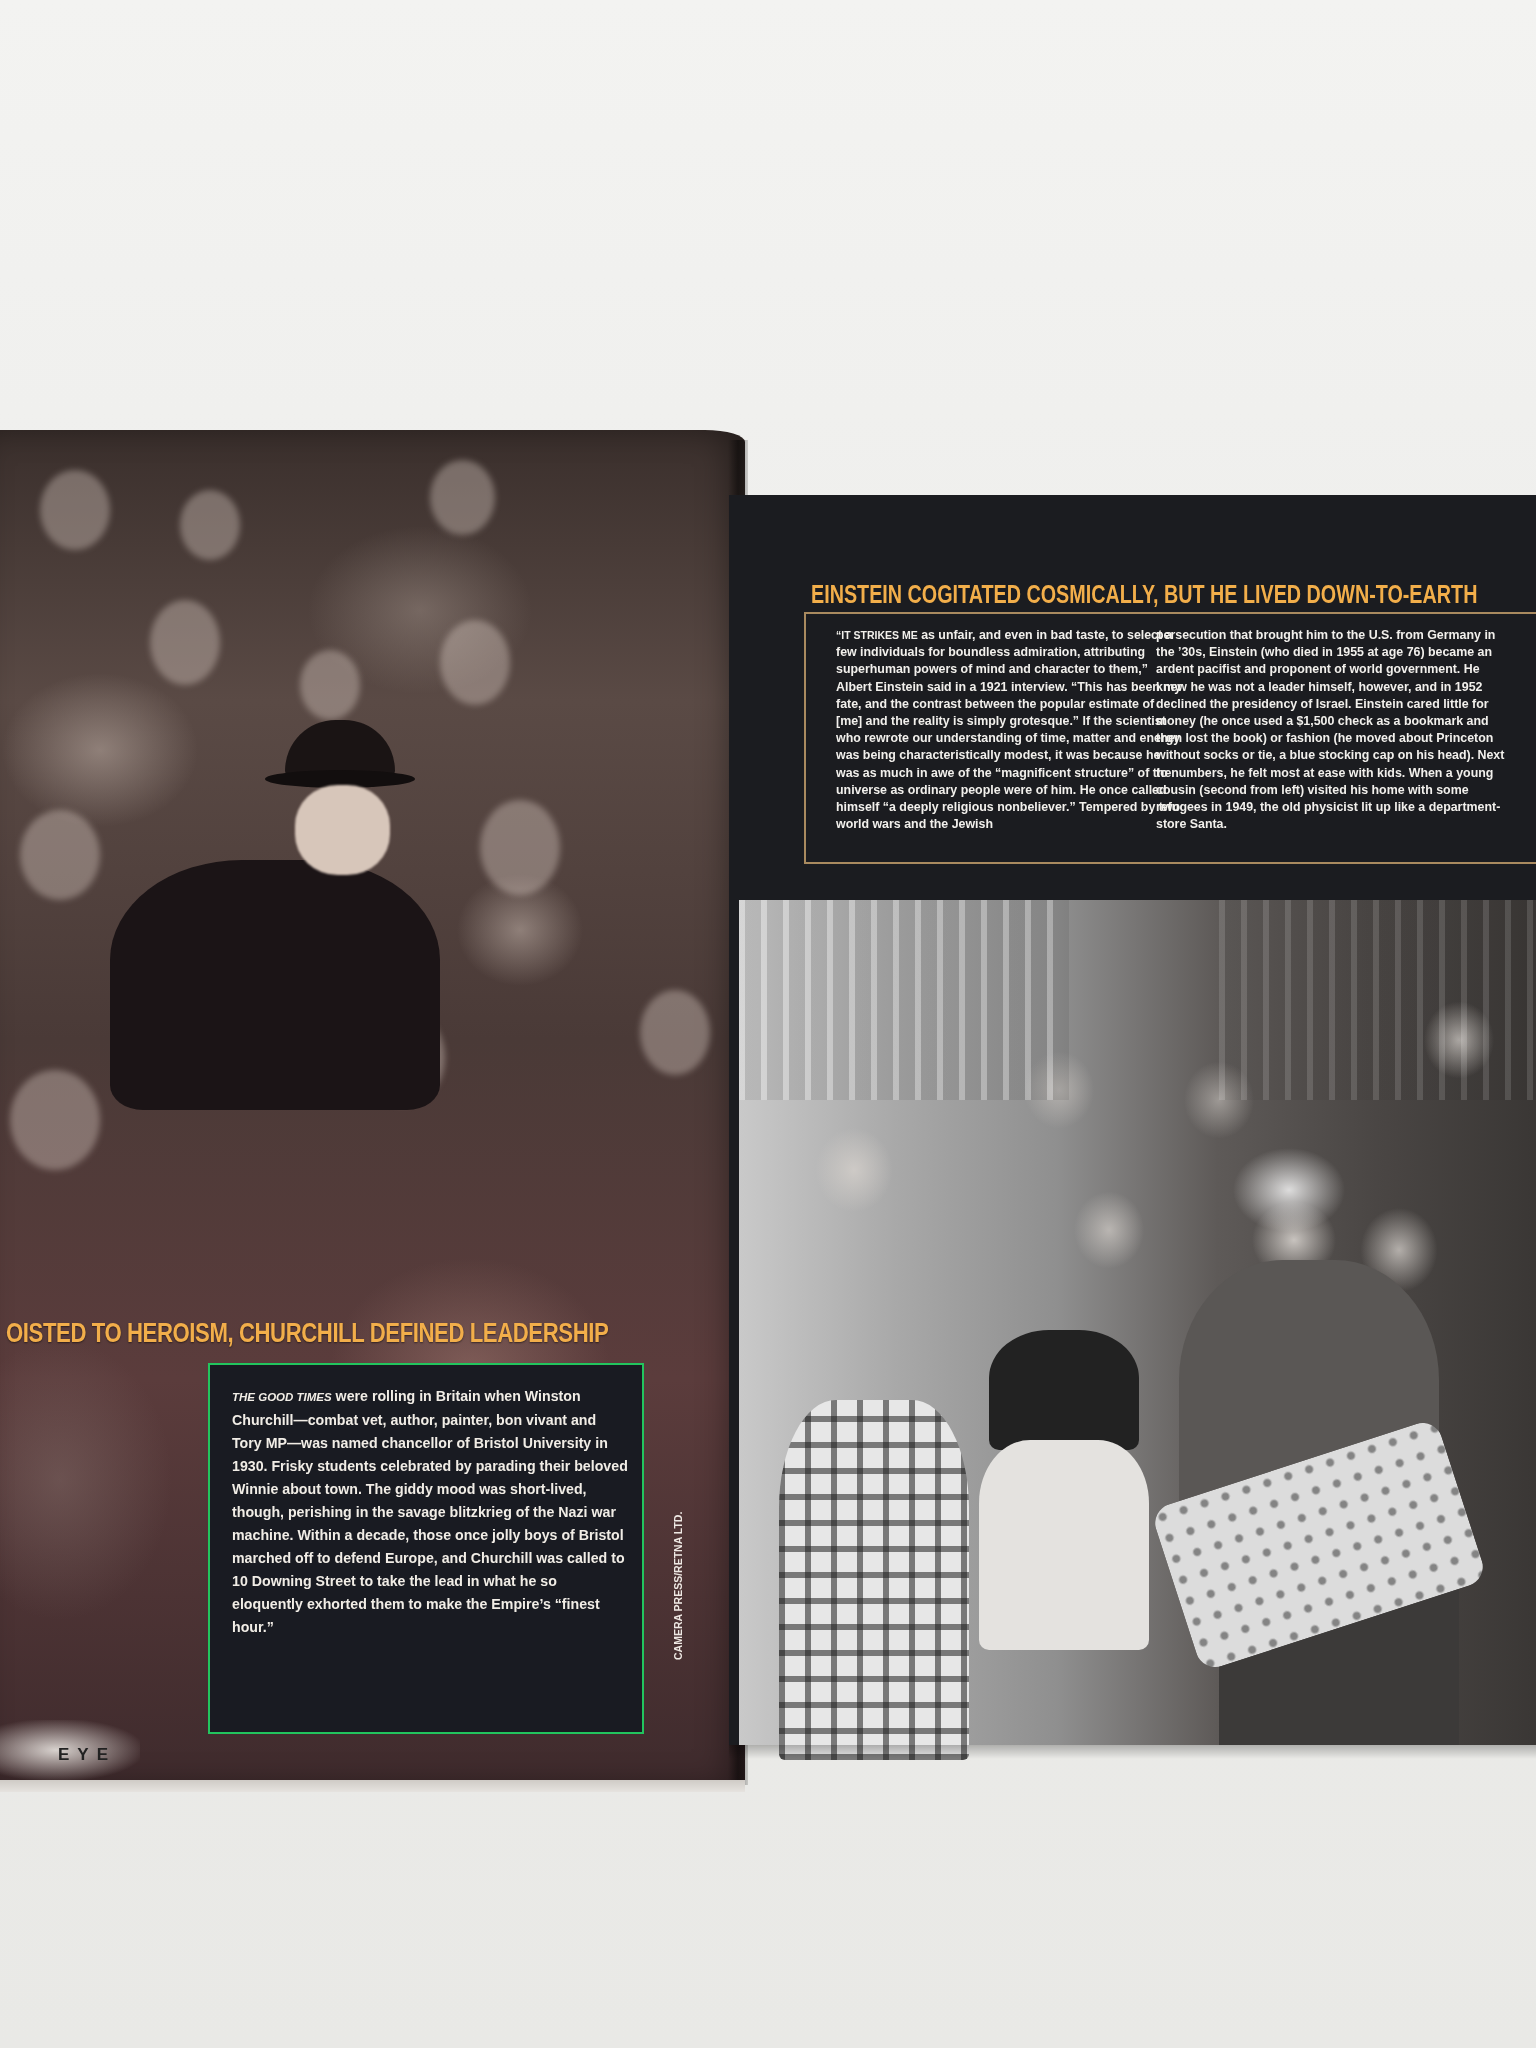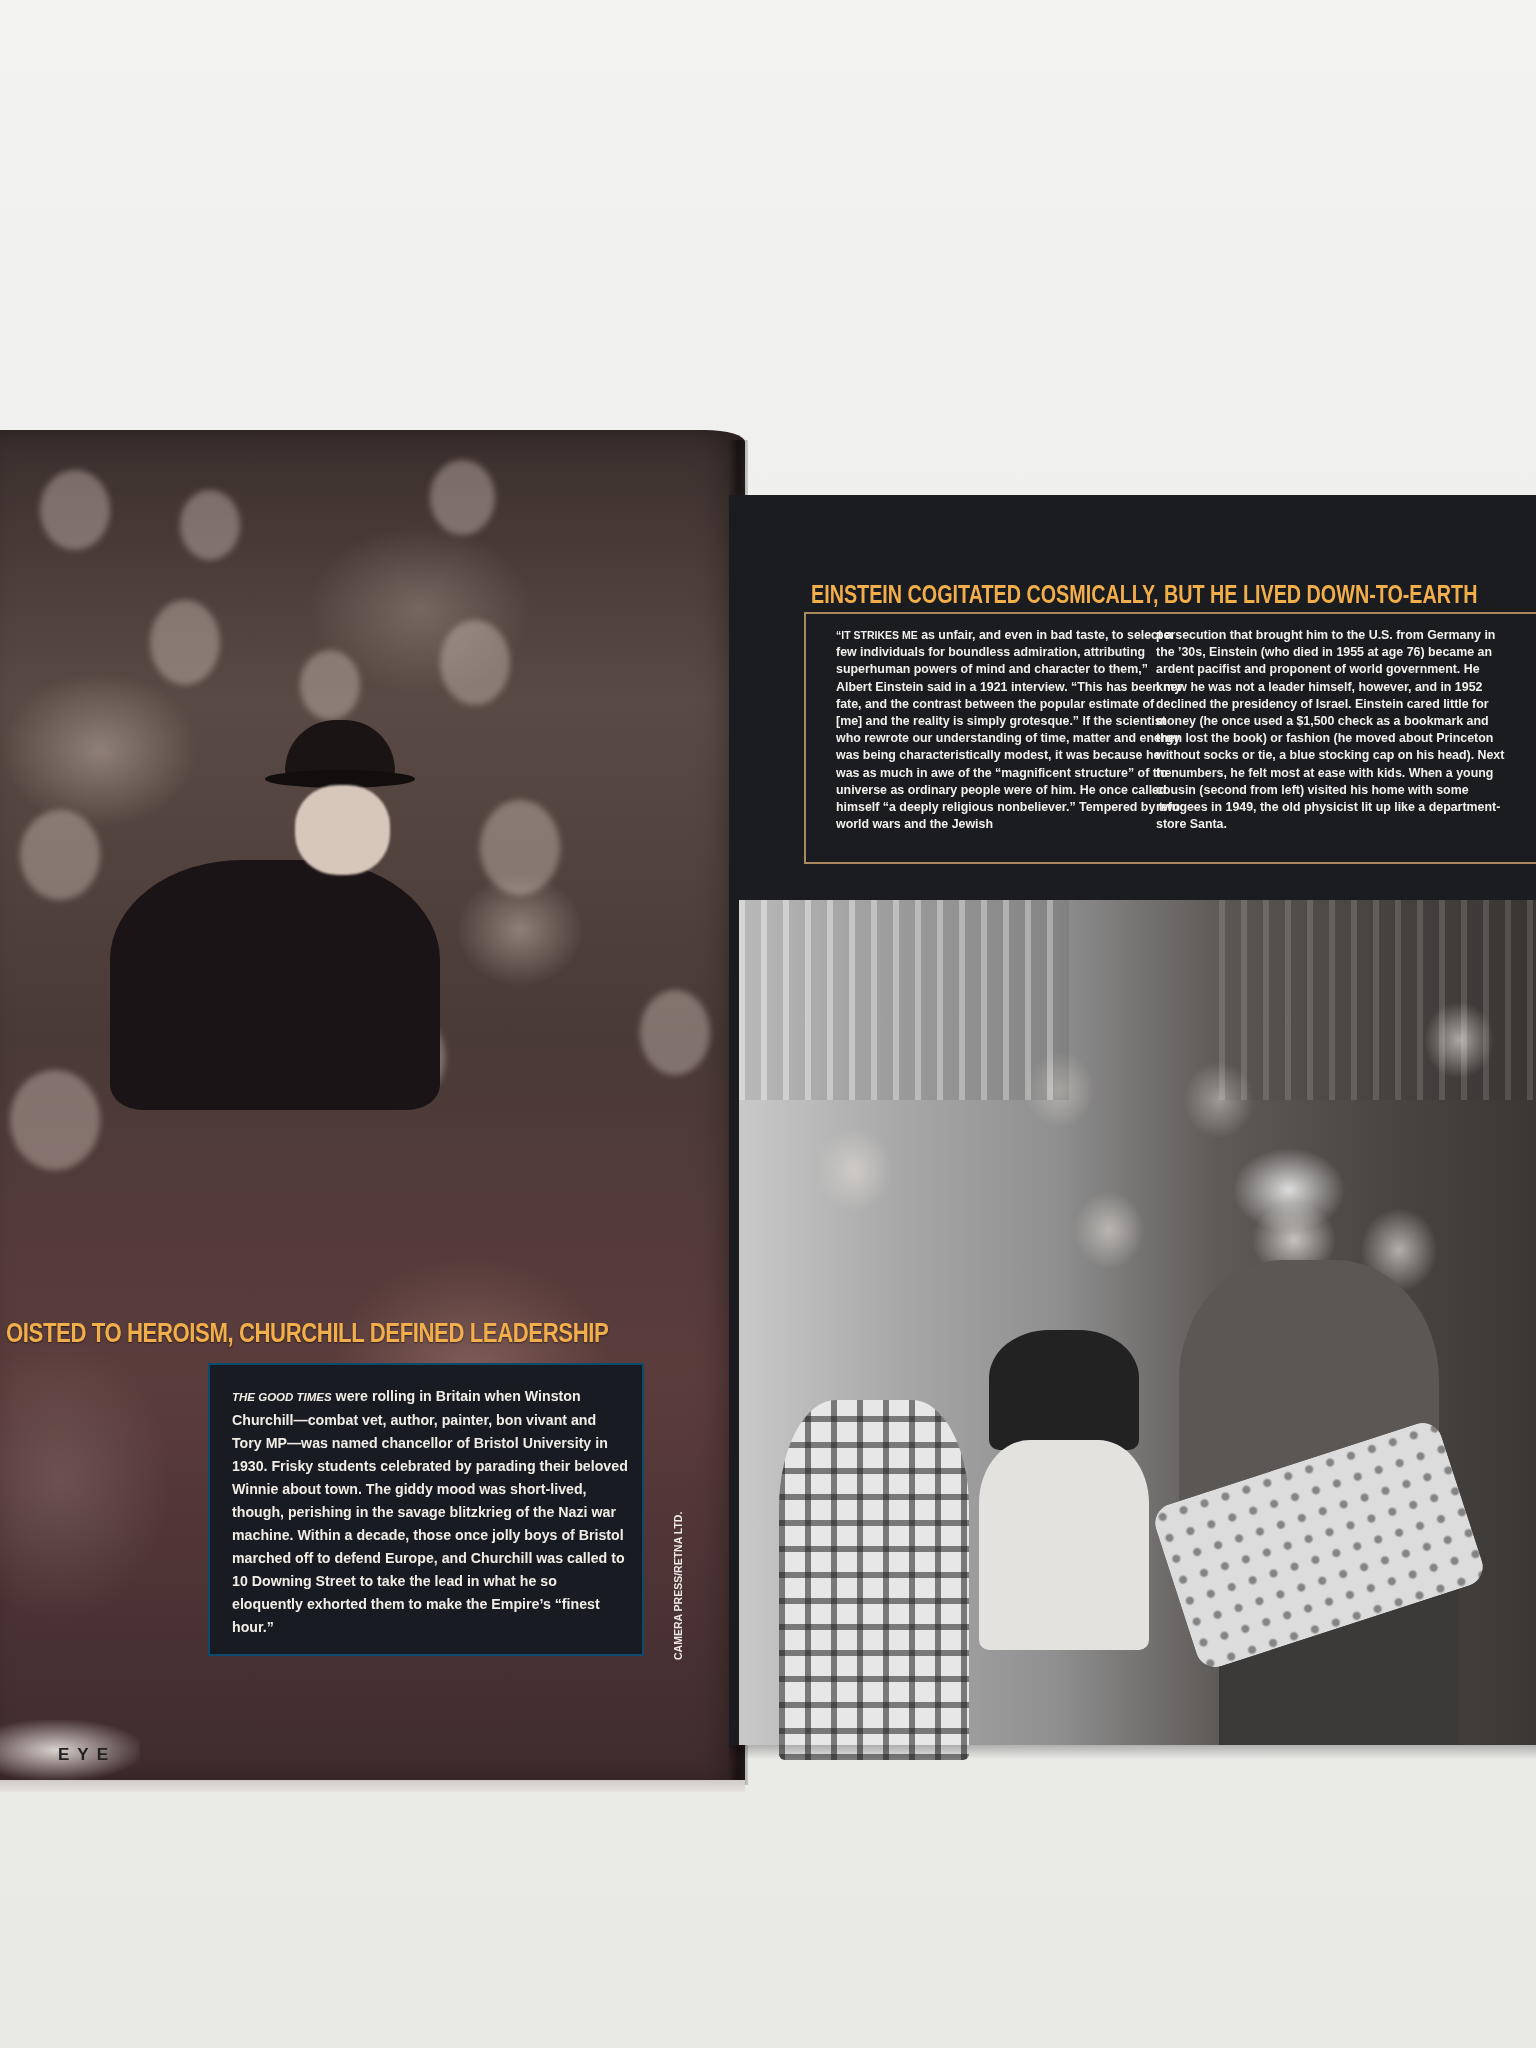--- a/index.html
+++ b/index.html
@@ -28,22 +28,22 @@
   .churchill-face { position: absolute; left: 295px; top: 355px; width: 95px; height: 90px; border-radius: 45%; background: #d7c6ba; filter: blur(1px); }
   .churchill-coat { position: absolute; left: 110px; top: 430px; width: 330px; height: 250px; border-radius: 40% 40% 10% 10%; background: #1b1416; }
 
   .left-headline {
     position: absolute; left: 6px; top: 1318px;
     font-family: "Liberation Sans", sans-serif; font-weight: bold; font-size: 27px;
     color: #f2ae4a; letter-spacing: -0.5px; transform: scaleX(0.82); transform-origin: left center;
     white-space: nowrap; text-shadow: 0 1px 2px rgba(0,0,0,.5);
   }
   .left-caption {
-    position: absolute; left: 208px; top: 1363px; width: 436px; height: 293px;
-    background: #191b22; border: 2px solid #0c4a6e; box-sizing: border-box;
+    position: absolute; left: 208px; top: 1363px; width: 436px; height: 371px;
+    background: #191b22; border: 2px solid #22c55e; box-sizing: border-box;
     padding: 20px 14px 10px 22px; color: #f1ede6;
     font-family: "Liberation Sans", sans-serif; font-size: 14.2px; line-height: 23px; font-weight: bold;
   }
   .left-caption .lead { font-style: italic; text-transform: uppercase; font-size: 11.5px; }
   .credit {
     position: absolute; left: 672px; top: 1660px; transform: rotate(-90deg); transform-origin: left top;
     font-family: "Liberation Sans", sans-serif; font-weight: bold; font-size: 10.5px; color: #efe9e4; white-space: nowrap;
   }
   .folio {
     position: absolute; left: 24px; top: 1745px;

